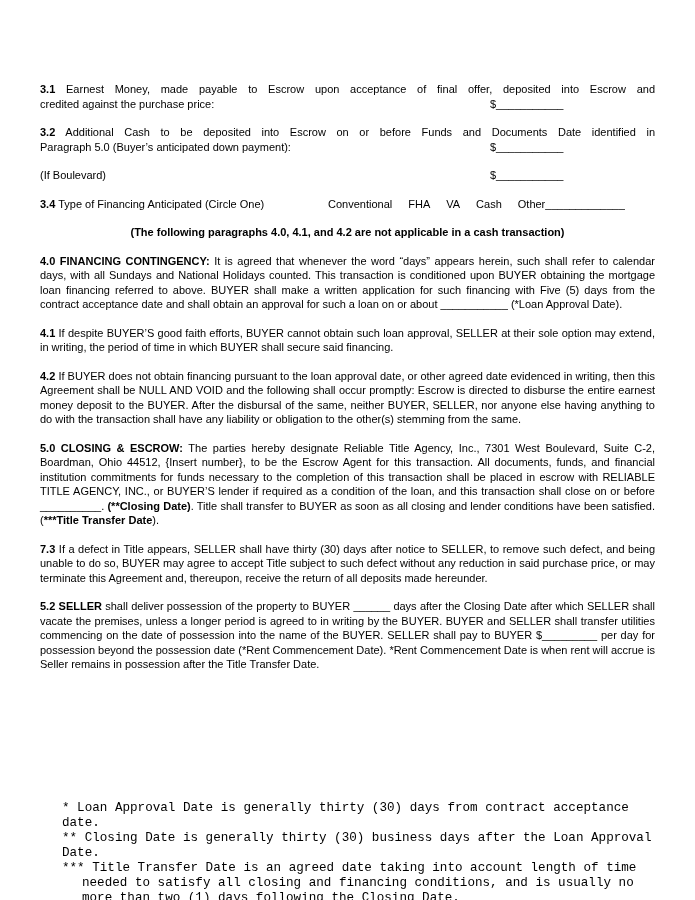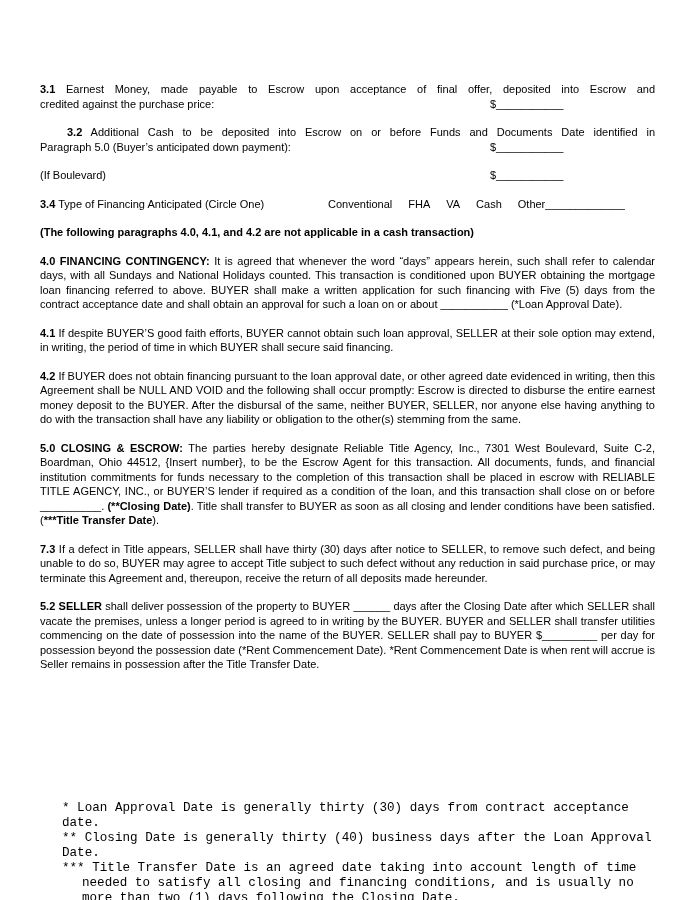--- a/index.html
+++ b/index.html
@@ -8,21 +8,21 @@
   .page { position: absolute; left: 40px; top: 82px; width: 615px;
           font-size: 11px; line-height: 14.5px; }
   .para { text-align: justify; margin: 0 0 14px 0; }
   .b { font-weight: bold; text-align: center; }
   .amtwrap { display: flex; }
   .amtwrap .lbl { flex: 0 0 450px; }
   .fin { display: flex; white-space: nowrap; margin: 0 0 14px 0; }
   .fin .lbl { width: 288px; }
   .fin .opt { margin-right: 16px; }
   .fin .other { margin-right: 11px; }
-  .note { margin: 0 0 14px 0; font-weight: bold; }
+  .note { margin: 0 0 14px 0; font-weight: bold; text-align: center; }
   .footnotes { position: absolute; left: 62px; top: 801px; width: 600px;
                font-size: 12.6px; line-height: 15px; font-family: Liberation Mono, monospace; }
   .fn { margin: 0; }
   .fn.hang { padding-left: 20px; text-indent: -20px; }
 </style>
 </head>
 <body>
 
 <div class="page">
 
@@ -30,21 +30,21 @@
     <div style="text-align:justify;text-align-last:justify;">
       <span class="b">3.1</span><span> Earnest Money, made payable to Escrow upon acceptance of final offer, deposited into Escrow and</span>
     </div>
     <div class="amtwrap">
       <span class="lbl">credited against the purchase price:</span>
       <span>$___________</span>
     </div>
   </div>
 
   <div class="para">
-    <div style="text-align:justify;text-align-last:justify;margin-left:27px;">
+    <div style="text-align:justify;text-align-last:justify;">
       <span class="b">3.2</span><span> Additional Cash to be deposited into Escrow on or before Funds and Documents Date identified in</span>
     </div>
     <div class="amtwrap">
       <span class="lbl">Paragraph 5.0 (Buyer’s anticipated down payment):</span>
       <span>$___________</span>
     </div>
   </div>
 
   <div class="para">
     <div class="amtwrap">
@@ -84,15 +84,15 @@
     <span class="b">7.3</span><span> If a defect in Title appears, SELLER shall have thirty (30) days after notice to SELLER, to remove such defect, and being unable to do so, BUYER may agree to accept Title subject to such defect without any reduction in said purchase price, or may terminate this Agreement and, thereupon, receive the return of all deposits made hereunder.</span>
   </div>
 
   <div class="para">
     <span class="b">5.2 SELLER</span><span> shall deliver possession of the property to BUYER ______ days after the Closing Date after which SELLER shall vacate the premises, unless a longer period is agreed to in writing by the BUYER.  BUYER and SELLER shall transfer utilities commencing on the date of possession into the name of the BUYER.  SELLER shall pay to BUYER $_________ per day for possession beyond the possession date (*Rent Commencement Date).  *Rent Commencement Date is when rent will accrue is Seller remains in possession after the Title Transfer Date.</span>
   </div>
 </div>
 
 <div class="footnotes">
   <p class="fn">* Loan Approval Date is generally thirty (30) days from contract acceptance date.</p>
-  <p class="fn">** Closing Date is generally thirty (40) business days after the Loan Approval Date.</p>
+  <p class="fn">** Closing Date is generally thirty (30) business days after the Loan Approval Date.</p>
   <p class="fn hang">*** Title Transfer Date is an agreed date taking into account length of time needed to satisfy all closing and financing conditions, and is usually no more than two (1) days following the Closing Date.</p>
 </div>
 
 </body></html>

